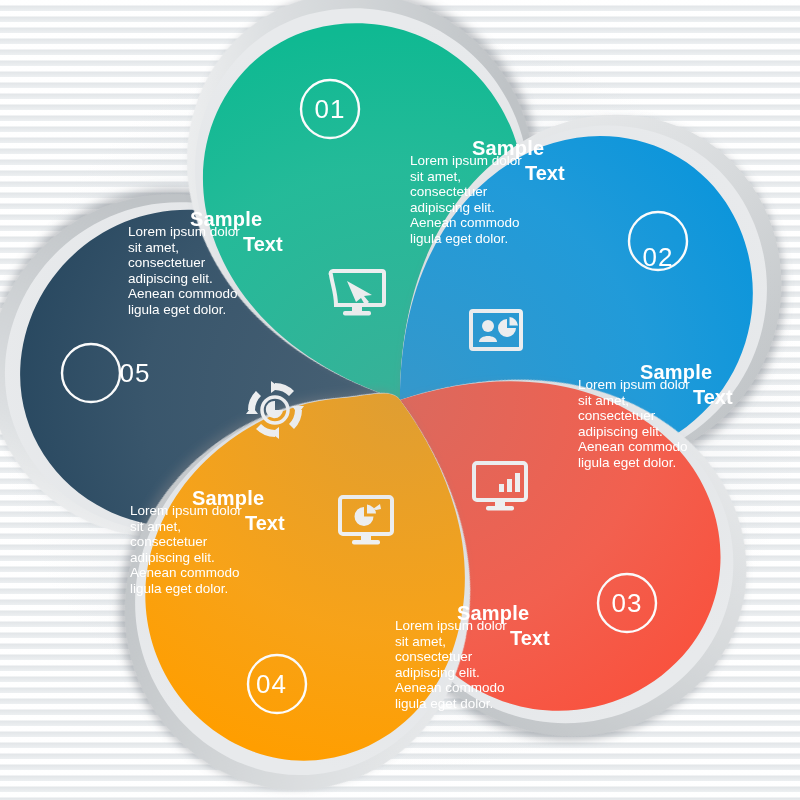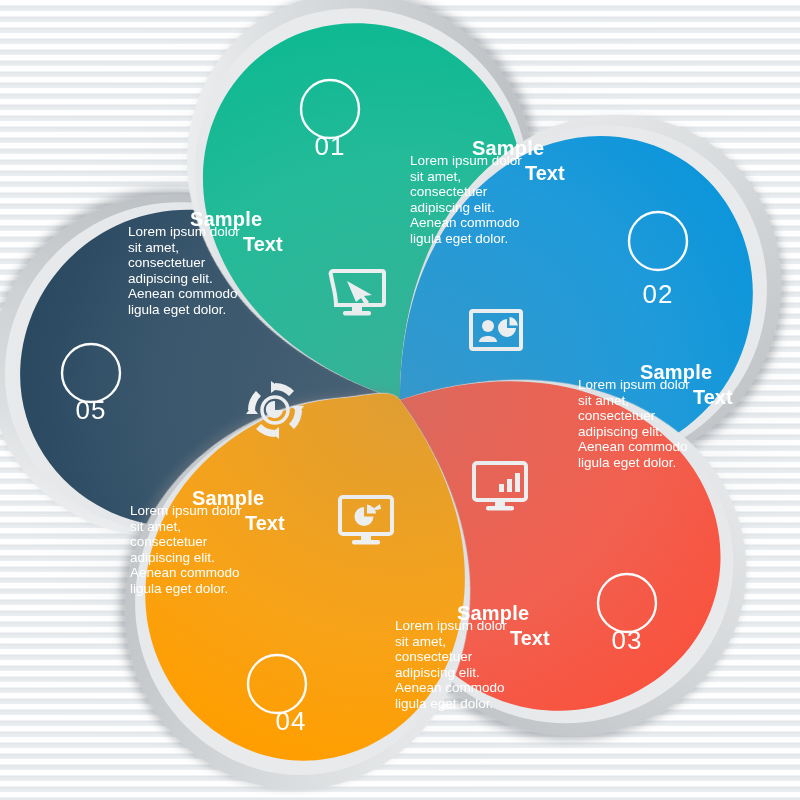--- a/index.html
+++ b/index.html
@@ -57,21 +57,20 @@
   }
   .num-label{
     position:absolute;
     color:#ffffff;
     font-size:26px;
     font-weight:400;
     letter-spacing:1px;
     pointer-events:none;
     text-align:center;
     width:56px;
-    margin-top:37px;
   }
 </style>
 </head>
 <body>
 
 <div id="stage">
 
   <svg id="wheel" width="800" height="800" viewBox="0 0 800 800">
     <defs>
       <filter id="dropsh" x="-30%" y="-30%" width="170%" height="170%">
@@ -234,37 +233,37 @@
     <div class="body-copy">
       <div>Lorem ipsum dolor</div>
       <div>sit amet,</div>
       <div>consectetuer</div>
       <div>adipiscing elit.</div>
       <div>Aenean commodo</div>
       <div>ligula eget dolor.</div>
     </div>
   </div>
 
-  <div class="num-label" style="left:263px;top:669px;">04</div>
+  <div class="num-label" style="left:231px;top:669px;text-align:right;">04</div>
   <div class="petal-text" style="left:130px;top:470px;">
     <div class="sample-row">
       <span class="sample-word" style="left:62px;top:0px;">Sample</span>
       <span class="text-word" style="left:115px;top:25px;">Text</span>
     </div>
     <div class="body-copy">
       <div>Lorem ipsum dolor</div>
       <div>sit amet,</div>
       <div>consectetuer</div>
       <div>adipiscing elit.</div>
       <div>Aenean commodo</div>
       <div>ligula eget dolor.</div>
     </div>
   </div>
 
-  <div class="num-label" style="left:63px;top:358px;">05</div>
+  <div class="num-label" style="left:63px;top:358px;padding-left:44px;">05</div>
   <div class="petal-text" style="left:128px;top:191px;">
     <div class="sample-row">
       <span class="sample-word" style="left:62px;top:0px;">Sample</span>
       <span class="text-word" style="left:115px;top:25px;">Text</span>
     </div>
     <div class="body-copy">
       <div>Lorem ipsum dolor</div>
       <div>sit amet,</div>
       <div>consectetuer</div>
       <div>adipiscing elit.</div>

